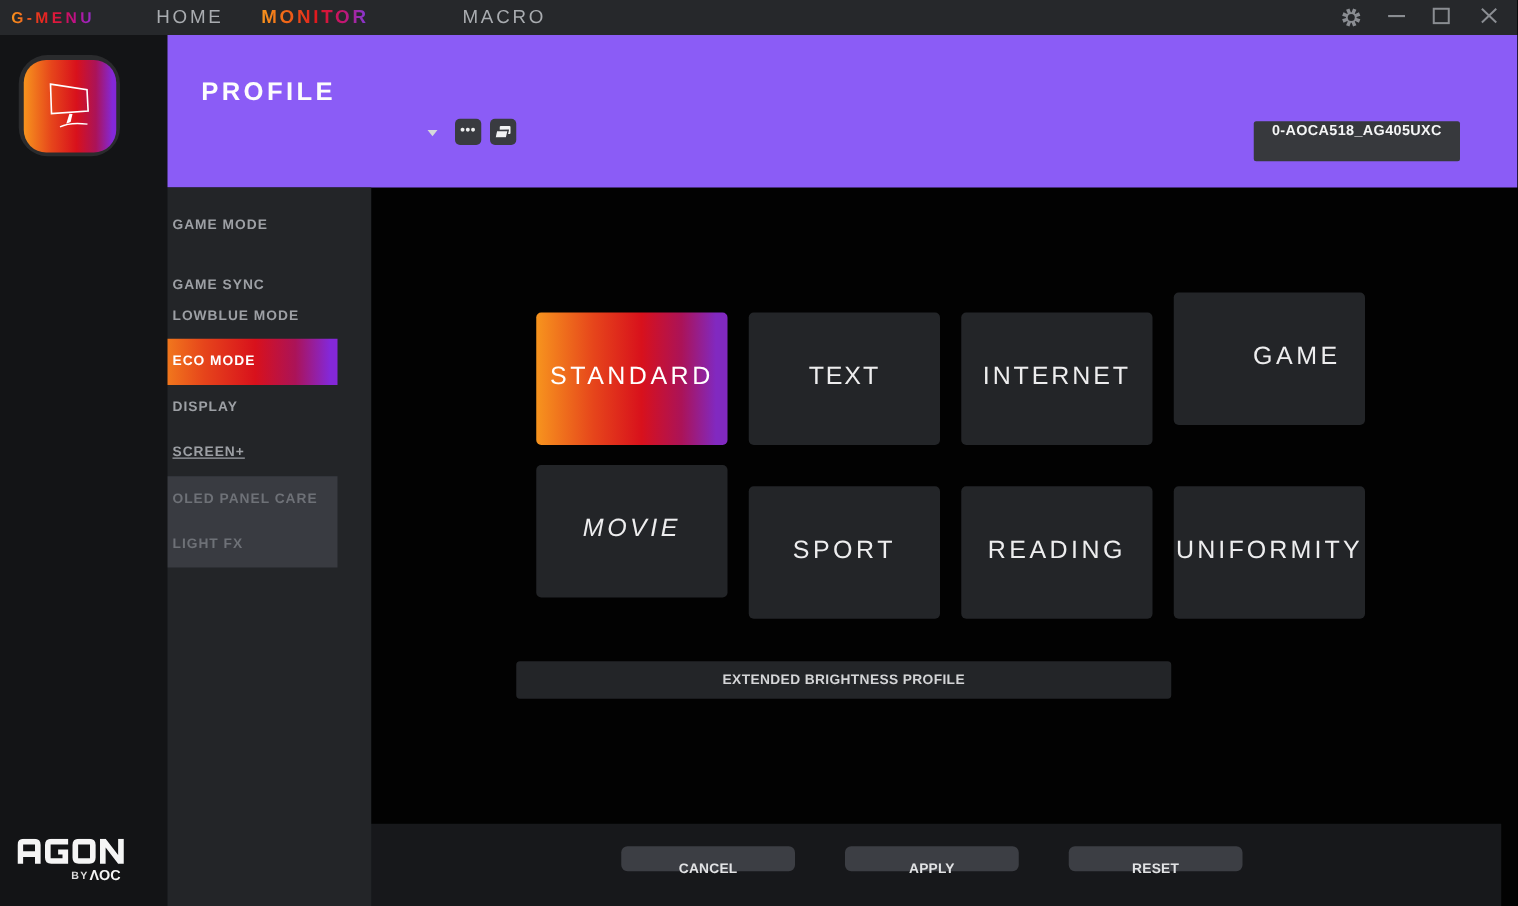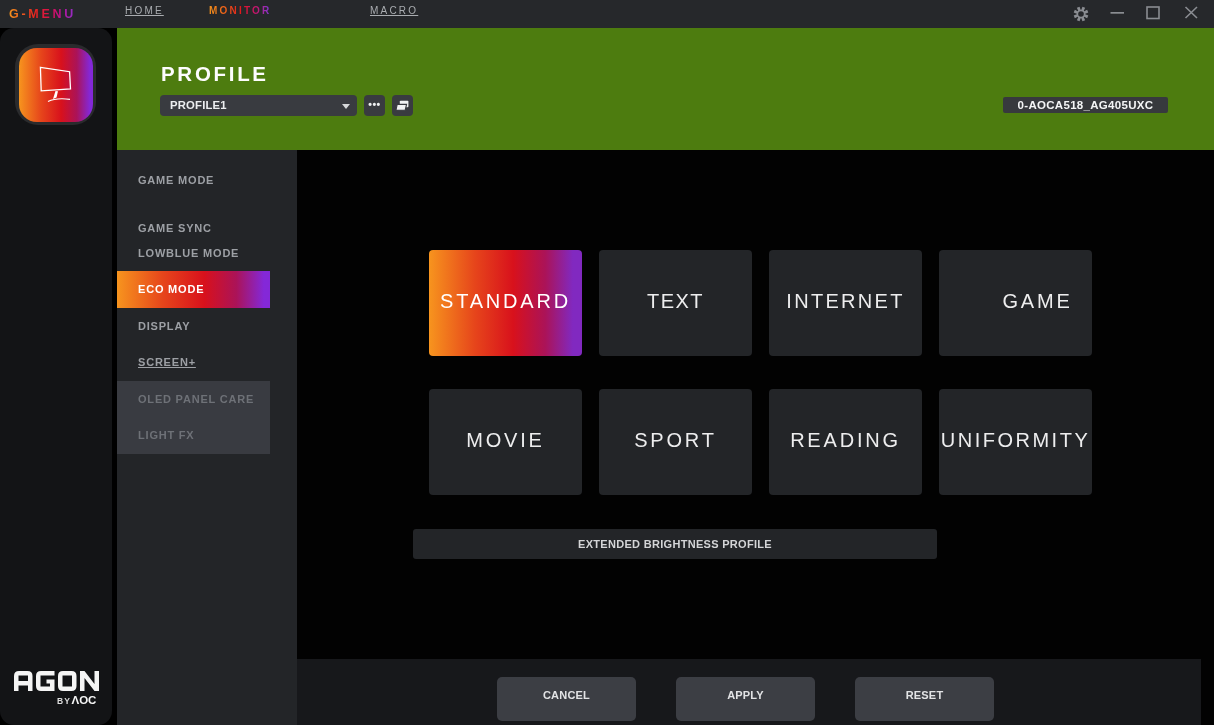--- a/index.html
+++ b/index.html
@@ -4,85 +4,84 @@
 <style>
 * { margin:0; padding:0; box-sizing:border-box; }
 html,body { width:1214px; height:725px; overflow:hidden; background:#000; }
 body { font-family:"Liberation Sans", sans-serif; position:relative; }
 .abs { position:absolute; }
 
 #topbar { left:0; top:0; width:1214px; height:28px; background:#26282b; }
 .gmenu { left:9px; top:7px; font-size:12.5px; font-weight:bold; letter-spacing:2.7px;
   background:linear-gradient(90deg,#f7941d 0%,#e6261f 38%,#d6104e 62%,#b5129b 80%,#8d35d0 100%);
   -webkit-background-clip:text; background-clip:text; color:transparent; }
-.tab { top:4.5px; font-size:10px; letter-spacing:2.2px; color:#a9acb0;text-decoration:underline; }
+.tab { top:4.5px; font-size:15px; letter-spacing:2.2px; color:#a9acb0; }
 .tab.mon { font-weight:bold;
   background:linear-gradient(90deg,#f7941d 0%,#ef5c17 28%,#e0161e 52%,#c41570 76%,#7e3bdd 100%);
   -webkit-background-clip:text; background-clip:text; color:transparent;text-align:right; }
 .winico { top:0; width:28px; height:28px; color:#8a8d92; }
 
-#sidebar { left:0; top:28px; width:112px; height:697px; background:#131416;border-radius:14px; }
+#sidebar { left:0; top:28px; width:134px; height:697px; background:#131416; }
 #appicon-ring { left:15px; top:44px; width:81px; height:81px; border-radius:23px; background:#2a2b2d; }
 #appicon { left:19px; top:48px; width:74px; height:74px; border-radius:18px;
   background:linear-gradient(90deg,#f7941e 0%,#e6451b 30%,#d8111c 57%,#ab1358 78%,#8428d8 96%); }
 
-#header { left:117px; top:28px; width:1097px; height:122px; background:#4d7c0f; }
+#header { left:117px; top:28px; width:1097px; height:122px; background:#8b5cf6; }
 #ptitle { left:44px; top:34px; font-size:20.5px; font-weight:bold; letter-spacing:2.7px; color:#fdfdfd; }
 #dropdown { left:43px; top:67px; width:197px; height:21px; background:#393b40; border-radius:4px;
   font-size:11.3px; font-weight:bold; letter-spacing:0.2px; color:#eceef0; line-height:21px; padding-left:10px; }
 #dd-caret { left:224.5px; top:76px; width:0; height:0; border-left:4px solid transparent;
   border-right:4px solid transparent; border-top:5px solid #d6d8da; }
 .sqbtn { top:67px; width:21px; height:21px; background:#393b40; border-radius:4px; }
 #dots { left:247px; text-align:center; color:#eff0f1; font-size:10.5px; font-weight:bold; line-height:18px; letter-spacing:0.5px;}
 #copybtn { left:275px; }
-#device { left:886px; top:69px; width:165px; height:16px; background:#37393d; border-radius:2px;
+#device { left:886px; top:69px; width:165px; height:32px; background:#37393d; border-radius:2px;
   font-size:11.5px; font-weight:bold; letter-spacing:0.3px; color:#f4f5f6; text-align:center; line-height:16px; }
 
 #nav { left:117px; top:150px; width:180px; height:575px; background:#232528; }
 .nitem { position:absolute; left:0; width:153px; height:37px; line-height:37px; padding-left:21px;
   font-size:11px; font-weight:bold; letter-spacing:0.8px; color:#9da0a5; }
 .nitem.sel { color:#fff;
   background:linear-gradient(90deg,#f7941e 0%,#e6451b 30%,#d8111c 57%,#ab1358 78%,#8428d8 96%); }
 #navdis { position:absolute; left:0; top:231px; width:153px; height:73px; background:#393b41; }
 .nitem.dis { color:#6e7177; }
 
 #content { left:270px; top:150px; width:944px; height:575px; background:#020202; }
 .tile { position:absolute; width:153px; height:106px; background:#232528; border-radius:4px;
   display:flex; align-items:center; justify-content:center; padding-bottom:3px;
   font-size:20px; letter-spacing:2.8px; color:#ededee;margin-left:16px; }
 .tile.sel { background:linear-gradient(90deg,#f7941e 0%,#e6451b 30%,#d8111c 55%,#ab1358 76%,#8129c0 94%); color:#fff; }
 #extbar { left:143px; top:379px; width:524px; height:30px; background:#232528; border-radius:3px;
   font-size:11px; font-weight:bold; letter-spacing:0.3px; color:#d4d5d7; text-align:center; line-height:30px; }
 #botbar { left:20px; top:509px; width:911px; height:66px; background:#17181b; }
-.bbtn { position:absolute; top:18px; width:139px; height:44px; background:#3c3e44; border-radius:5px;
+.bbtn { position:absolute; top:18px; width:139px; height:20px; background:#3c3e44; border-radius:5px;
   font-size:11px; font-weight:bold; letter-spacing:0.2px; color:#e2e3e5; text-align:center; line-height:36px; }
 
 #agon { left:14px; top:643px; }
 </style>
 </head>
 <body>
 <div class="abs" id="content">
   <div class="tile sel" style="left:143px; top:100px;">STANDARD</div>
   <div class="tile" style="left:313px; top:100px; letter-spacing:1.5px;">TEXT</div>
   <div class="tile" style="left:483px; top:100px; letter-spacing:2.3px;">INTERNET</div>
-  <div class="tile" style="left:653px; top:100px;padding-left:44px;">GAME</div>
-  <div class="tile" style="left:143px; top:239px;">MOVIE</div>
+  <div class="tile" style="left:653px; top:84px;padding-left:44px;">GAME</div>
+  <div class="tile" style="left:143px; top:222px;font-style:italic;">MOVIE</div>
   <div class="tile" style="left:313px; top:239px;">SPORT</div>
   <div class="tile" style="left:483px; top:239px;">READING</div>
   <div class="tile" style="left:653px; top:239px; letter-spacing:2.5px;">UNIFORMITY</div>
   <div class="abs" id="extbar">EXTENDED BRIGHTNESS PROFILE</div>
   <div class="abs" id="botbar">
     <div class="bbtn" style="left:207px;">CANCEL</div>
     <div class="bbtn" style="left:386px;">APPLY</div>
     <div class="bbtn" style="left:565px;">RESET</div>
   </div>
 </div>
 <div class="abs" id="header">
   <div class="abs" id="ptitle">PROFILE</div>
-  <div class="abs" id="dropdown">PROFILE1</div>
   <div class="abs" id="dd-caret"></div>
   <div class="abs sqbtn" id="dots">•••</div>
   <div class="abs sqbtn" id="copybtn">
     <svg width="21" height="21" viewBox="0 0 21 21">
       <rect x="7.8" y="5.8" width="8.6" height="6.4" rx="0.8" fill="#f2f3f4"></rect>
       <path d="M5.2 9.4 L14.6 9.2 L13.2 15.2 L3.9 15.4 Z" fill="#f2f3f4" stroke="#393b40" stroke-width="1.1"></path>
     </svg>
   </div>
   <div class="abs" id="device">0-AOCA518_AG405UXC</div>
 </div>

